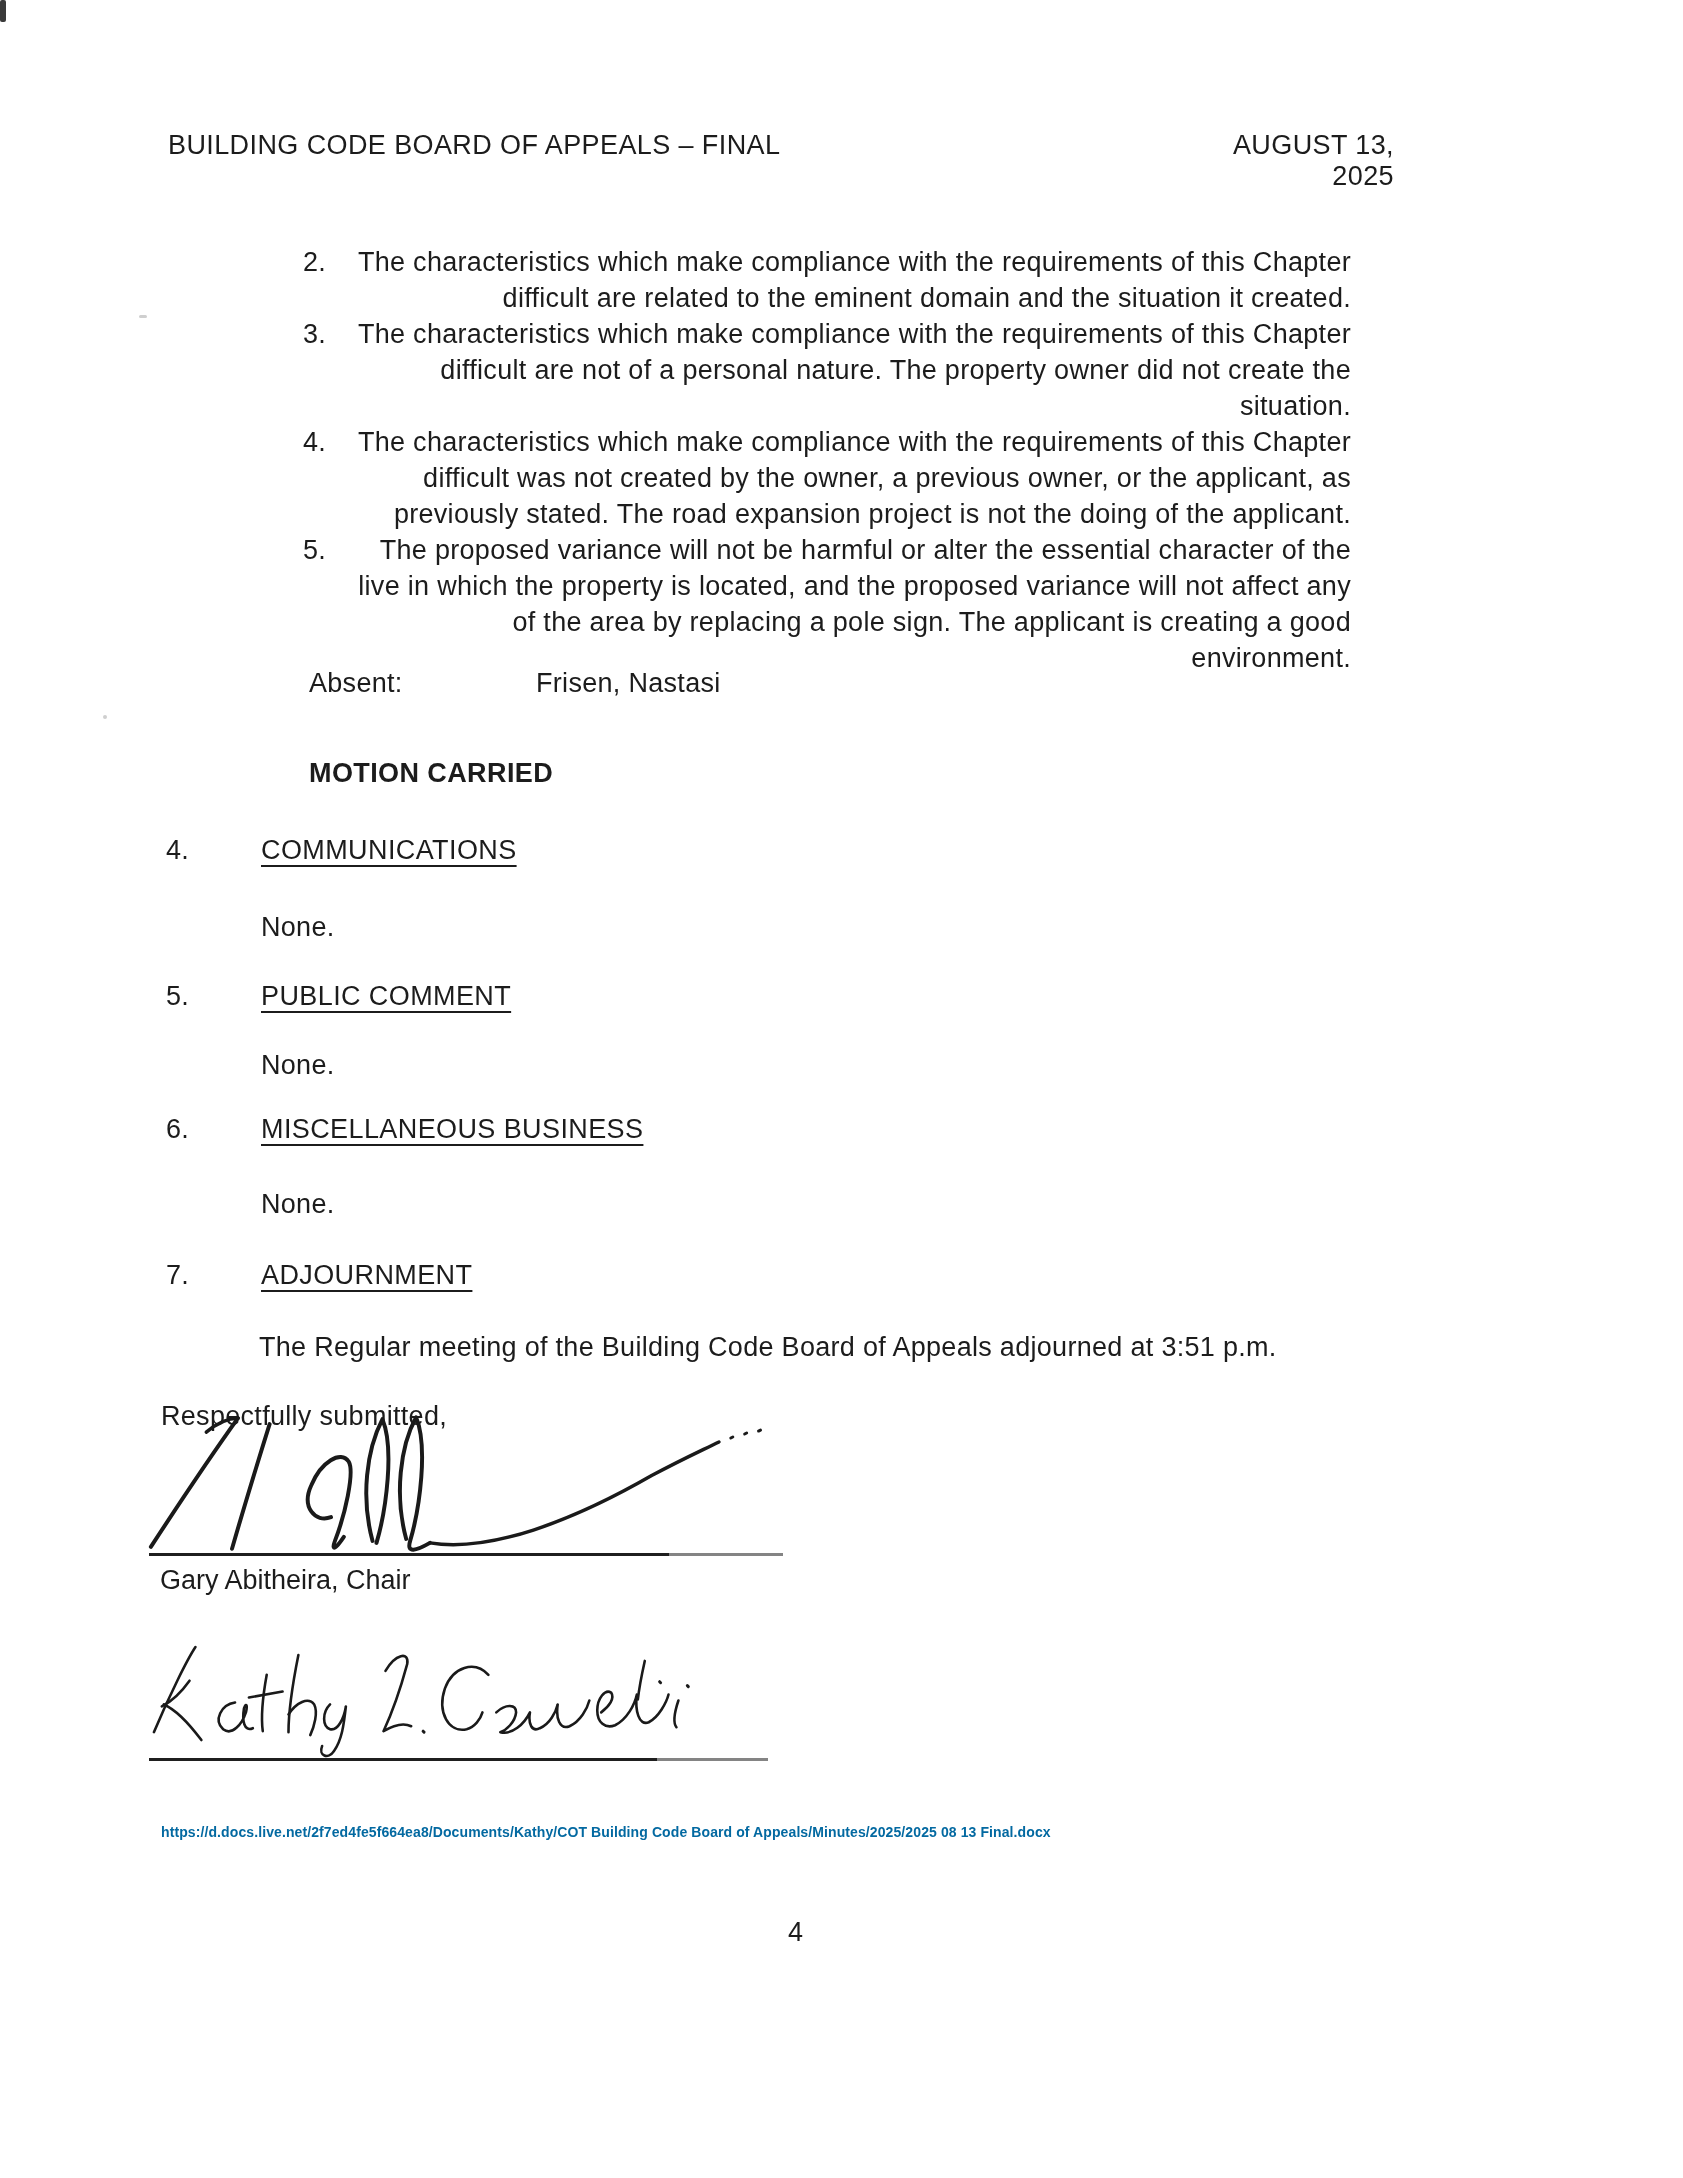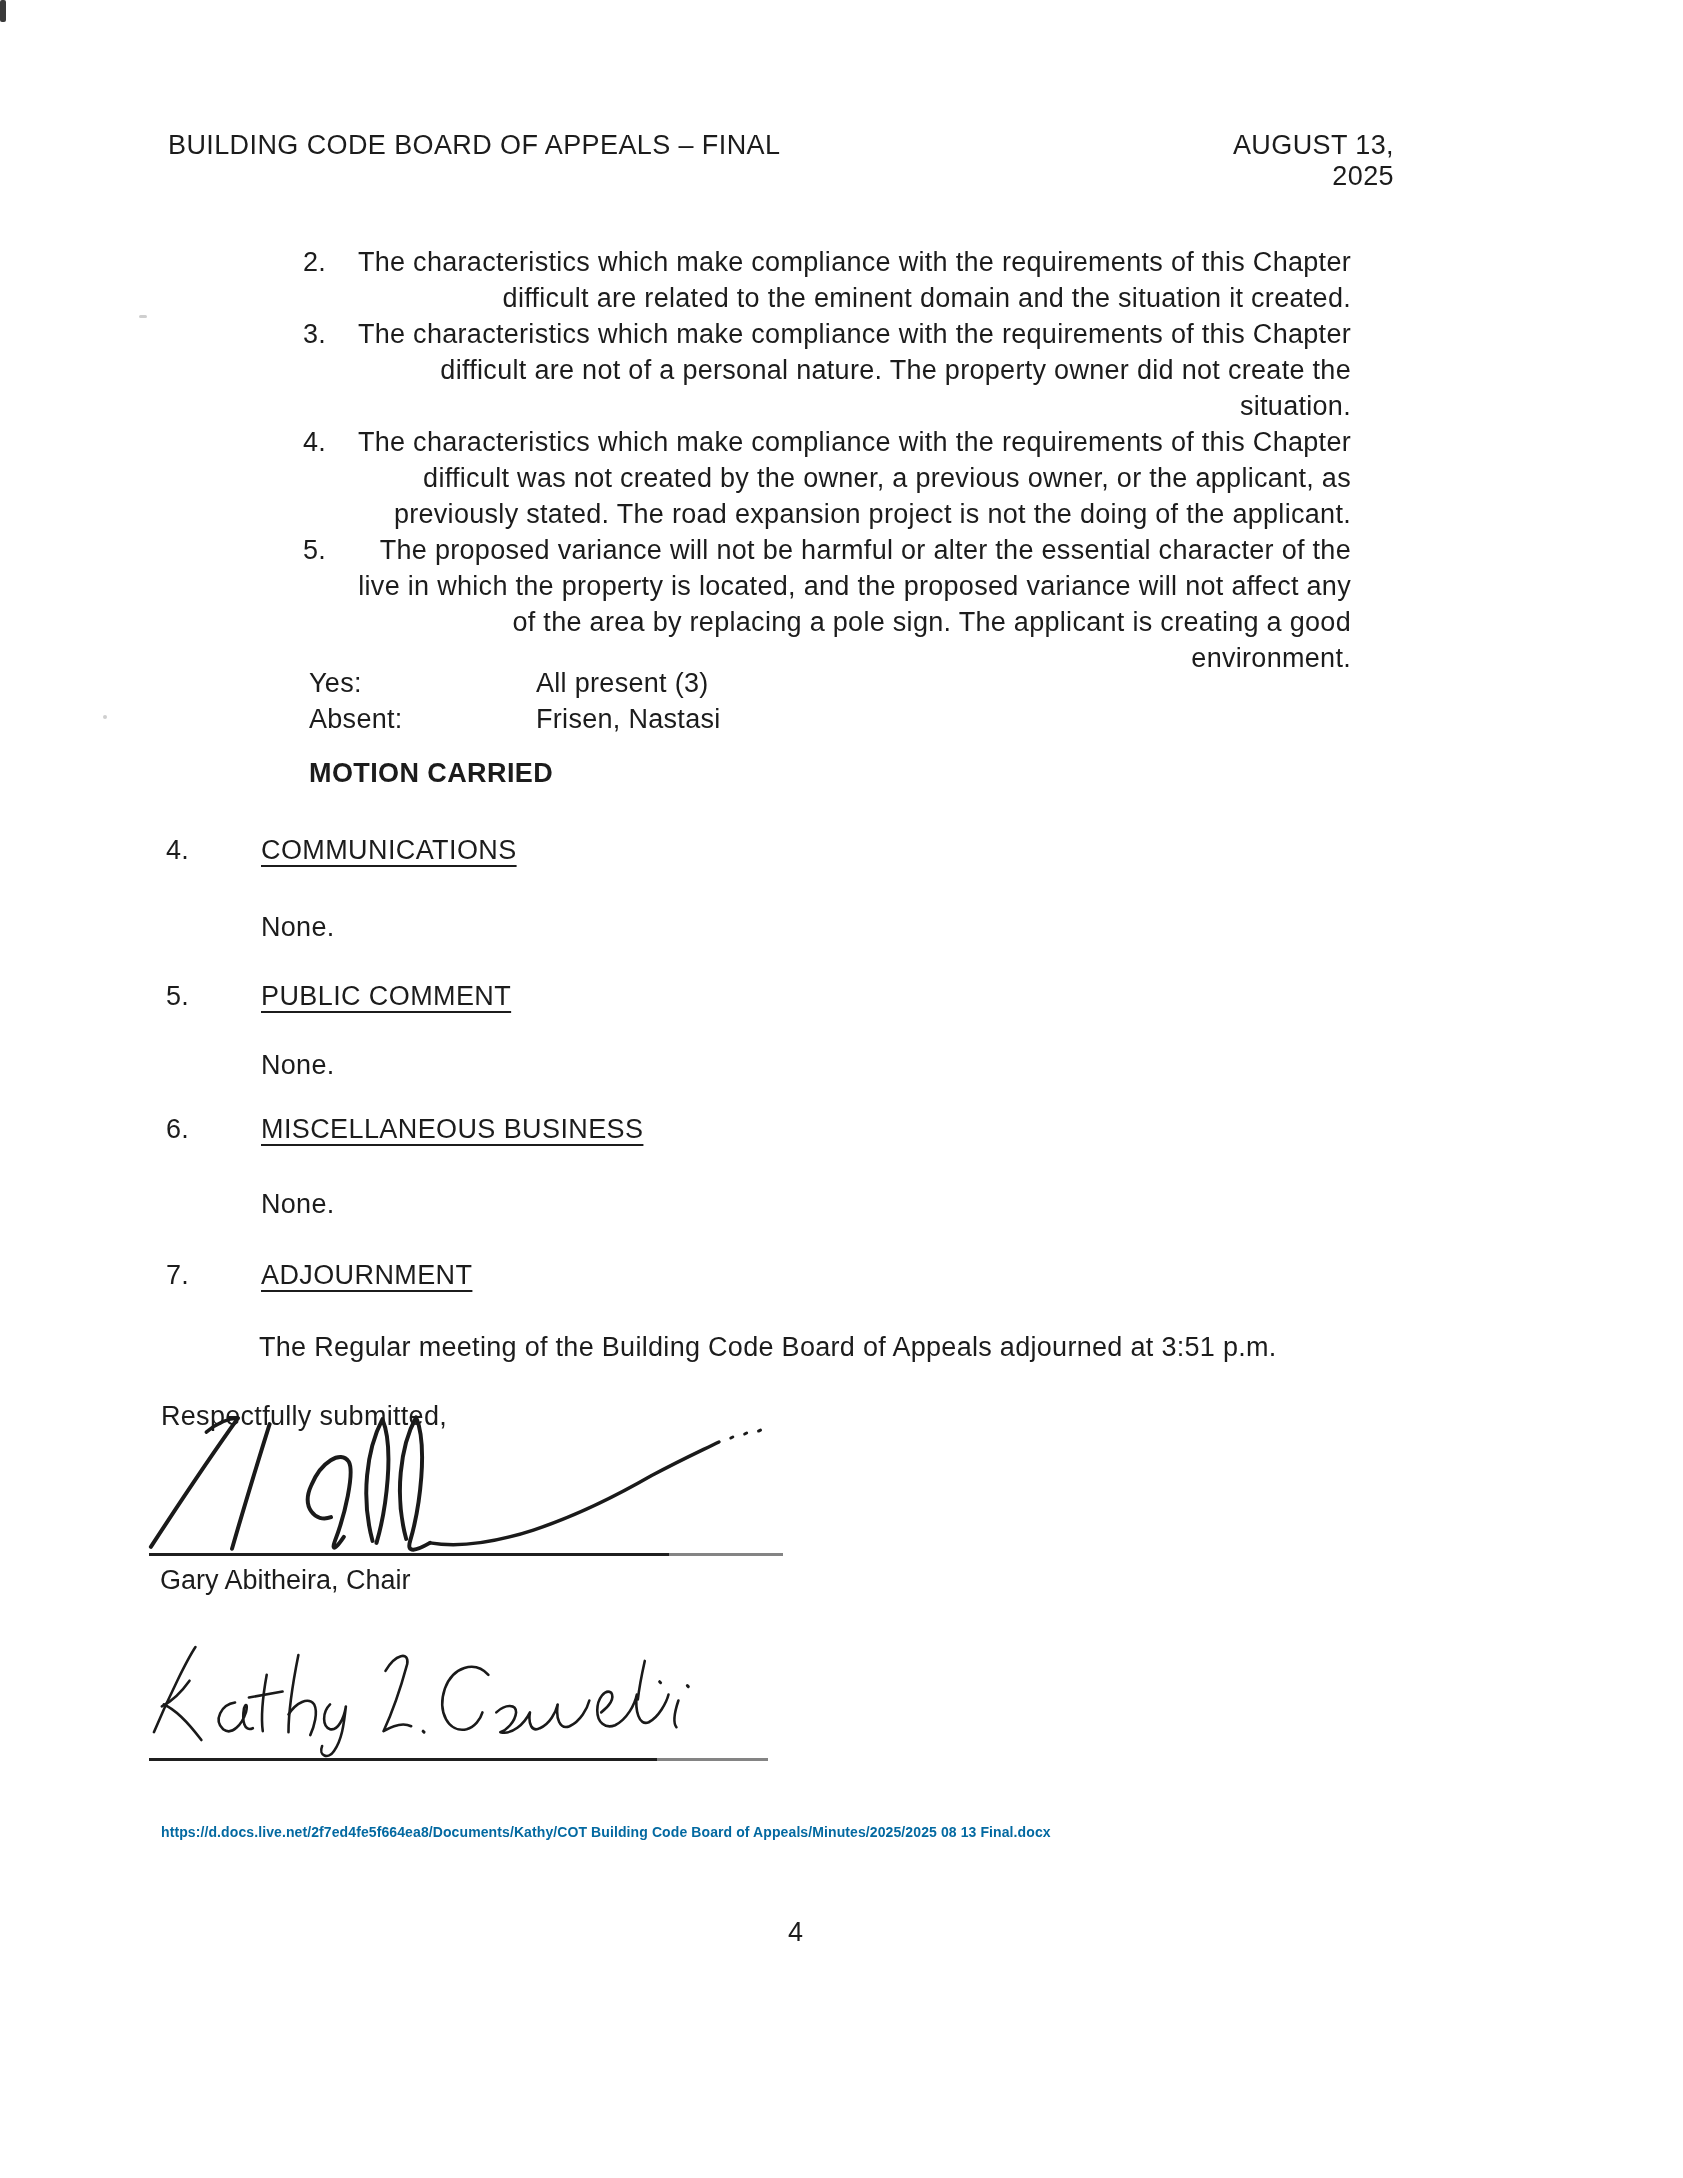--- a/index.html
+++ b/index.html
@@ -69,24 +69,20 @@
       <span class="num">4.</span>
       <span class="txt">The characteristics which make compliance with the requirements of this Chapter difficult was not created by the owner, a previous owner, or the applicant, as previously stated. The road expansion project is not the doing of the applicant.</span>
     </div>
     <div class="finding-item">
       <span class="num">5.</span>
       <span class="txt">The proposed variance will not be harmful or alter the essential character of the live in which the property is located, and the proposed variance will not affect any of the area by replacing a pole sign. The applicant is creating a good environment.</span>
     </div>
   </div>
 
   <div class="abs vote t">
-    <div class="vote-row">
-      <span class="lbl">Yes:</span>
-      <span class="val">All present (3)</span>
-    </div>
     <div class="vote-row">
       <span class="lbl">Absent:</span>
       <span class="val">Frisen, Nastasi</span>
     </div>
   </div>
   <div class="abs motion t">MOTION CARRIED</div>
 
   <div class="abs sec-head t" style="left:166px;top:832px;">
     <span class="snum">4.</span>
     <span class="stitle">COMMUNICATIONS</span>

